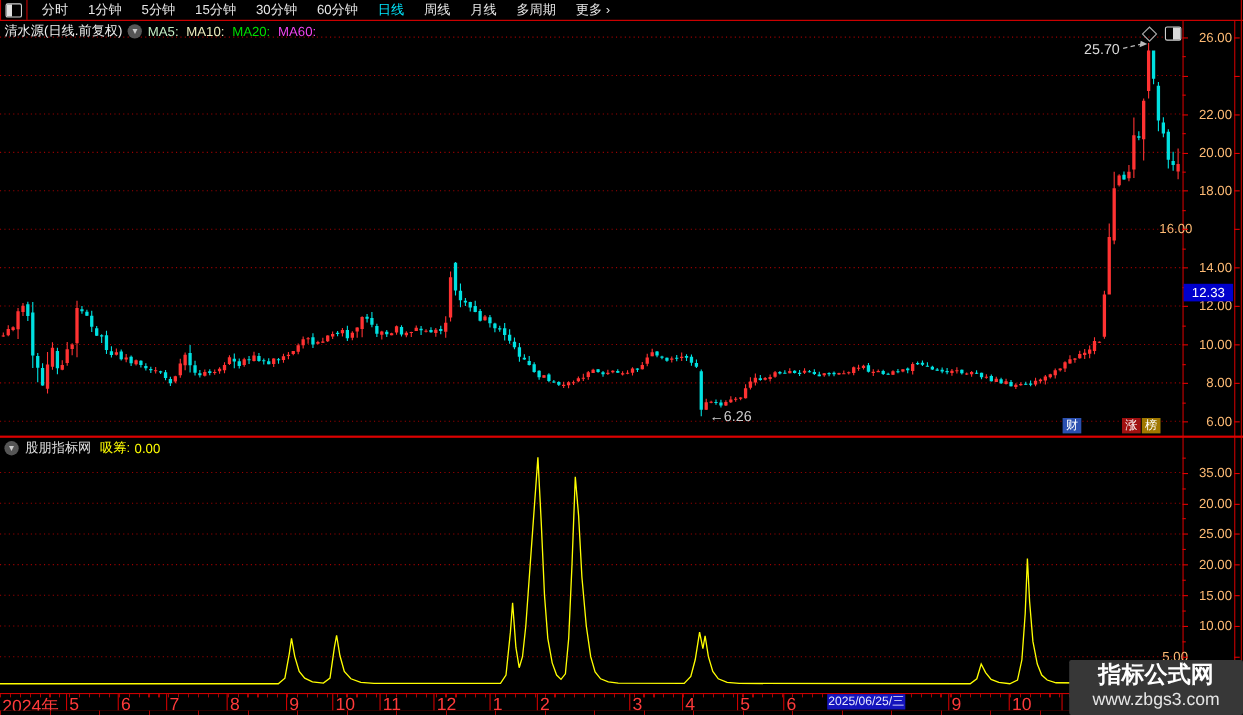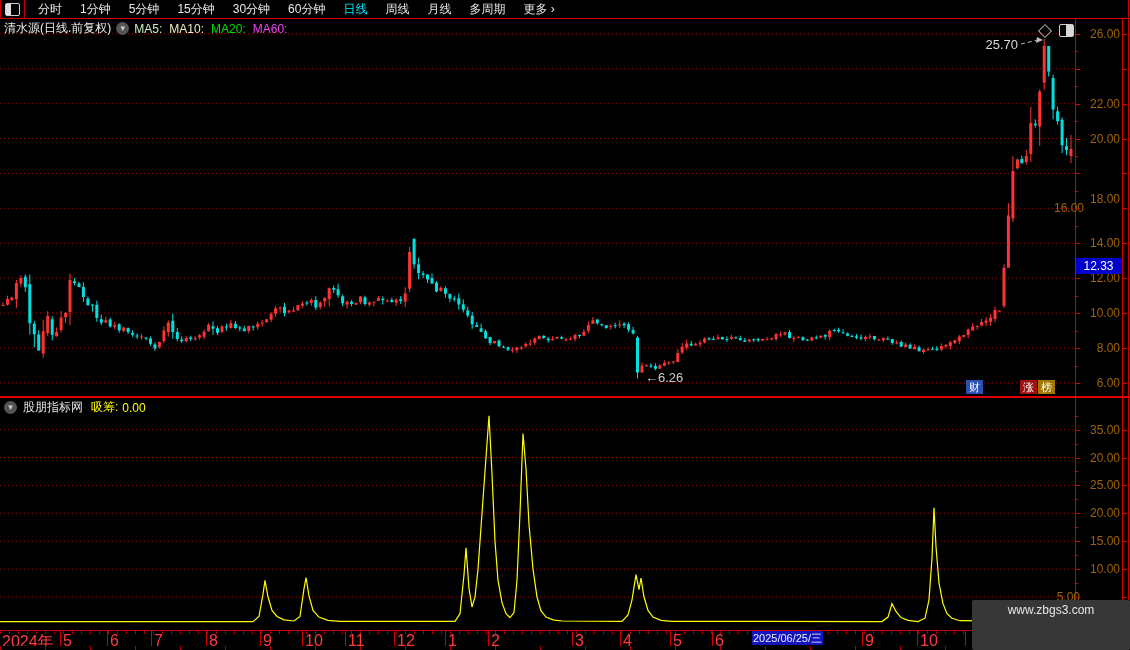--- a/index.html
+++ b/index.html
@@ -22,21 +22,21 @@
   .chart-header{position:absolute;top:21px;left:4px;height:15px;display:flex;align-items:center;
                 font-size:12px;color:#efefef;z-index:5;}
   .collapse-icon{display:inline-block;width:13px;height:13px;border-radius:50%;background:#555;color:#ccc;
                  font-size:9px;line-height:12px;text-align:center;margin:0 5px;}
   .ma-label{margin-right:7px;}
   .pane-icons{position:absolute;top:24px;left:1040px;z-index:6;display:flex;align-items:center;}
   .diamond-icon{display:inline-block;width:8px;height:8px;border:1px solid #aaa;transform:rotate(45deg);margin-right:9px;}
   
   .vline-red{position:absolute;width:1px;background:#c80000;}
   .sep-line{position:absolute;left:0;width:1130px;height:2px;background:#dd0000;}
-  .axis-label{position:absolute;color:#a16207;font-size:12px;width:44px;text-align:right;}
+  .axis-label{position:absolute;color:#fdba74;font-size:12px;width:44px;text-align:right;}
   .tick{position:absolute;height:1px;background:#e00000;}
   
   .time-axis{position:absolute;top:630px;left:0;width:1130px;height:15px;border-top:1px solid #cc0000;
              border-bottom:1px solid #cc0000;background:#000;}
   .time-minor{position:absolute;top:0;left:0;width:1075px;height:3px;
               background:repeating-linear-gradient(90deg,#b00000 0 1px,transparent 1px 9px);}
   .month-tick{position:absolute;top:0;width:1px;height:15px;background:#cc0000;}
   .month-label{position:absolute;top:1px;color:#ff3a3a;font-size:16px;white-space:nowrap;}
   .date-box{position:absolute;top:0px;height:14px;background:#1414bd;color:#e8e8ff;font-size:11px;
             line-height:14px;text-align:center;z-index:3;}
@@ -51,21 +51,21 @@
   
   .mini-btn{position:absolute;height:14px;font-size:11px;line-height:14px;color:#fff;
             text-align:center;z-index:4;padding:0 3px;}
   
   .price-marker{position:absolute;left:1076px;width:45px;height:16px;background:#0000cc;color:#fff;
                 font-size:12px;line-height:16px;text-align:center;z-index:4;}
   
   .watermark{position:absolute;left:972px;top:600px;width:158px;height:50px;background:#373737;
              z-index:9;text-align:center;border-radius:2px;}
   .watermark .l1{color:#fff;font-size:21px;font-weight:bold;line-height:26px;margin-top:1px;}
-  .watermark .l2{color:#e6e6e6;font-size:12px;line-height:20px;}
+  .watermark .l2{color:#e6e6e6;font-size:16px;line-height:20px;}
   svg{position:absolute;left:0;overflow:visible;}
 </style>
 </head>
 <body>
 
 <div class="screen">
 
   <div class="menubar">
     <div class="menu-iconcell">
       <span class="win-icon"></span>
@@ -140,21 +140,21 @@
       <div class="tick" style="left:1122px;top:34px;width:5px;"></div>
       <div class="axis-label" style="left:1124px;top:62px;text-decoration:underline;">24.00</div>
       <div class="tick" style="left:1075px;top:69px;width:5px;"></div>
       <div class="tick" style="left:1122px;top:69px;width:5px;"></div>
       <div class="axis-label" style="left:1076px;top:97px;">22.00</div>
       <div class="tick" style="left:1075px;top:104px;width:5px;"></div>
       <div class="tick" style="left:1122px;top:104px;width:5px;"></div>
       <div class="axis-label" style="left:1076px;top:132px;">20.00</div>
       <div class="tick" style="left:1075px;top:139px;width:5px;"></div>
       <div class="tick" style="left:1122px;top:139px;width:5px;"></div>
-      <div class="axis-label" style="left:1076px;top:166px;margin-top:26px;">18.00</div>
+      <div class="axis-label" style="left:1076px;top:166px;">18.00</div>
       <div class="tick" style="left:1075px;top:173px;width:5px;"></div>
       <div class="tick" style="left:1122px;top:173px;width:5px;"></div>
       <div class="axis-label" style="left:1040px;top:201px;">16.00</div>
       <div class="tick" style="left:1075px;top:208px;width:5px;"></div>
       <div class="tick" style="left:1122px;top:208px;width:5px;"></div>
       <div class="axis-label" style="left:1076px;top:236px;">14.00</div>
       <div class="tick" style="left:1075px;top:243px;width:5px;"></div>
       <div class="tick" style="left:1122px;top:243px;width:5px;"></div>
       <div class="axis-label" style="left:1076px;top:271px;">12.00</div>
       <div class="tick" style="left:1075px;top:278px;width:5px;"></div>
@@ -259,16 +259,17 @@
         <div class="month-label" style="left:865px;">9</div>
         <div class="month-tick" style="left:917px;"></div>
         <div class="month-label" style="left:920px;">10</div>
         <div class="month-tick" style="left:965px;"></div>
       </div>
     <div class="date-box" id="date-box" style="left: 752px; width: 71px;">2025/06/25/三</div>
   </div>
   <div class="bottom-strip"></div>
 
   <div class="watermark">
+    <div class="l1">指标公式网</div>
     <div class="l2">www.zbgs3.com</div>
   </div>
 
 </div>
 
 </body></html>

